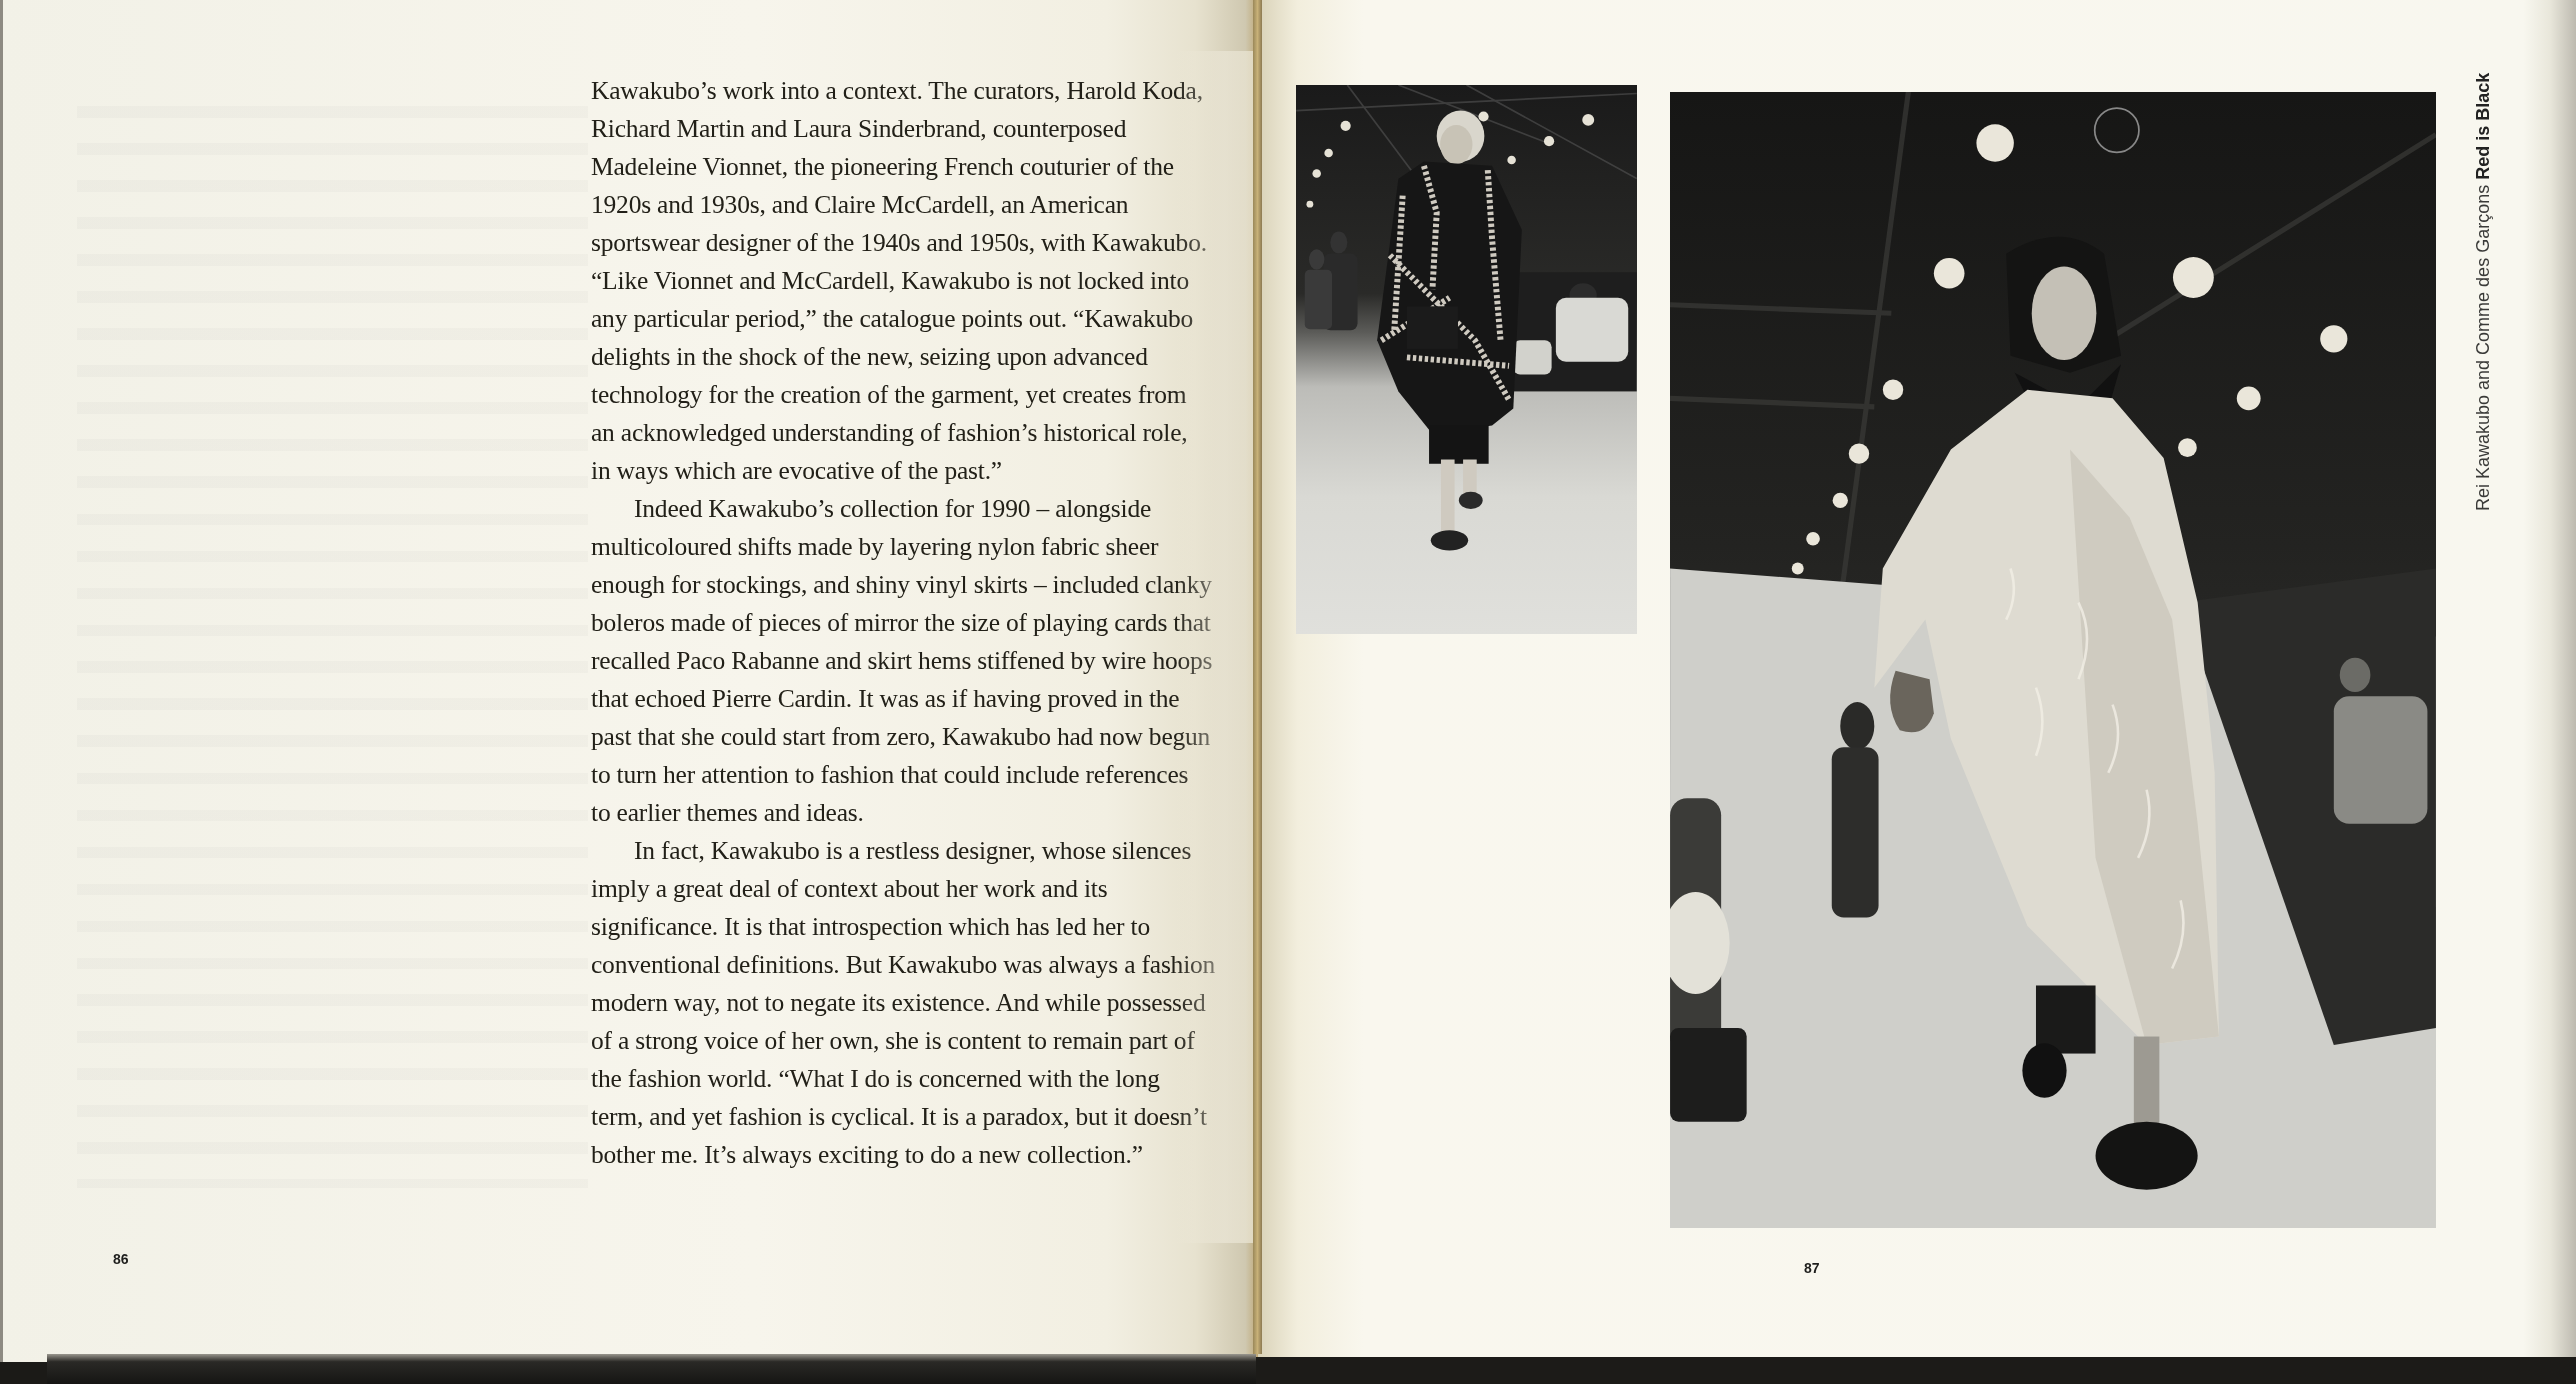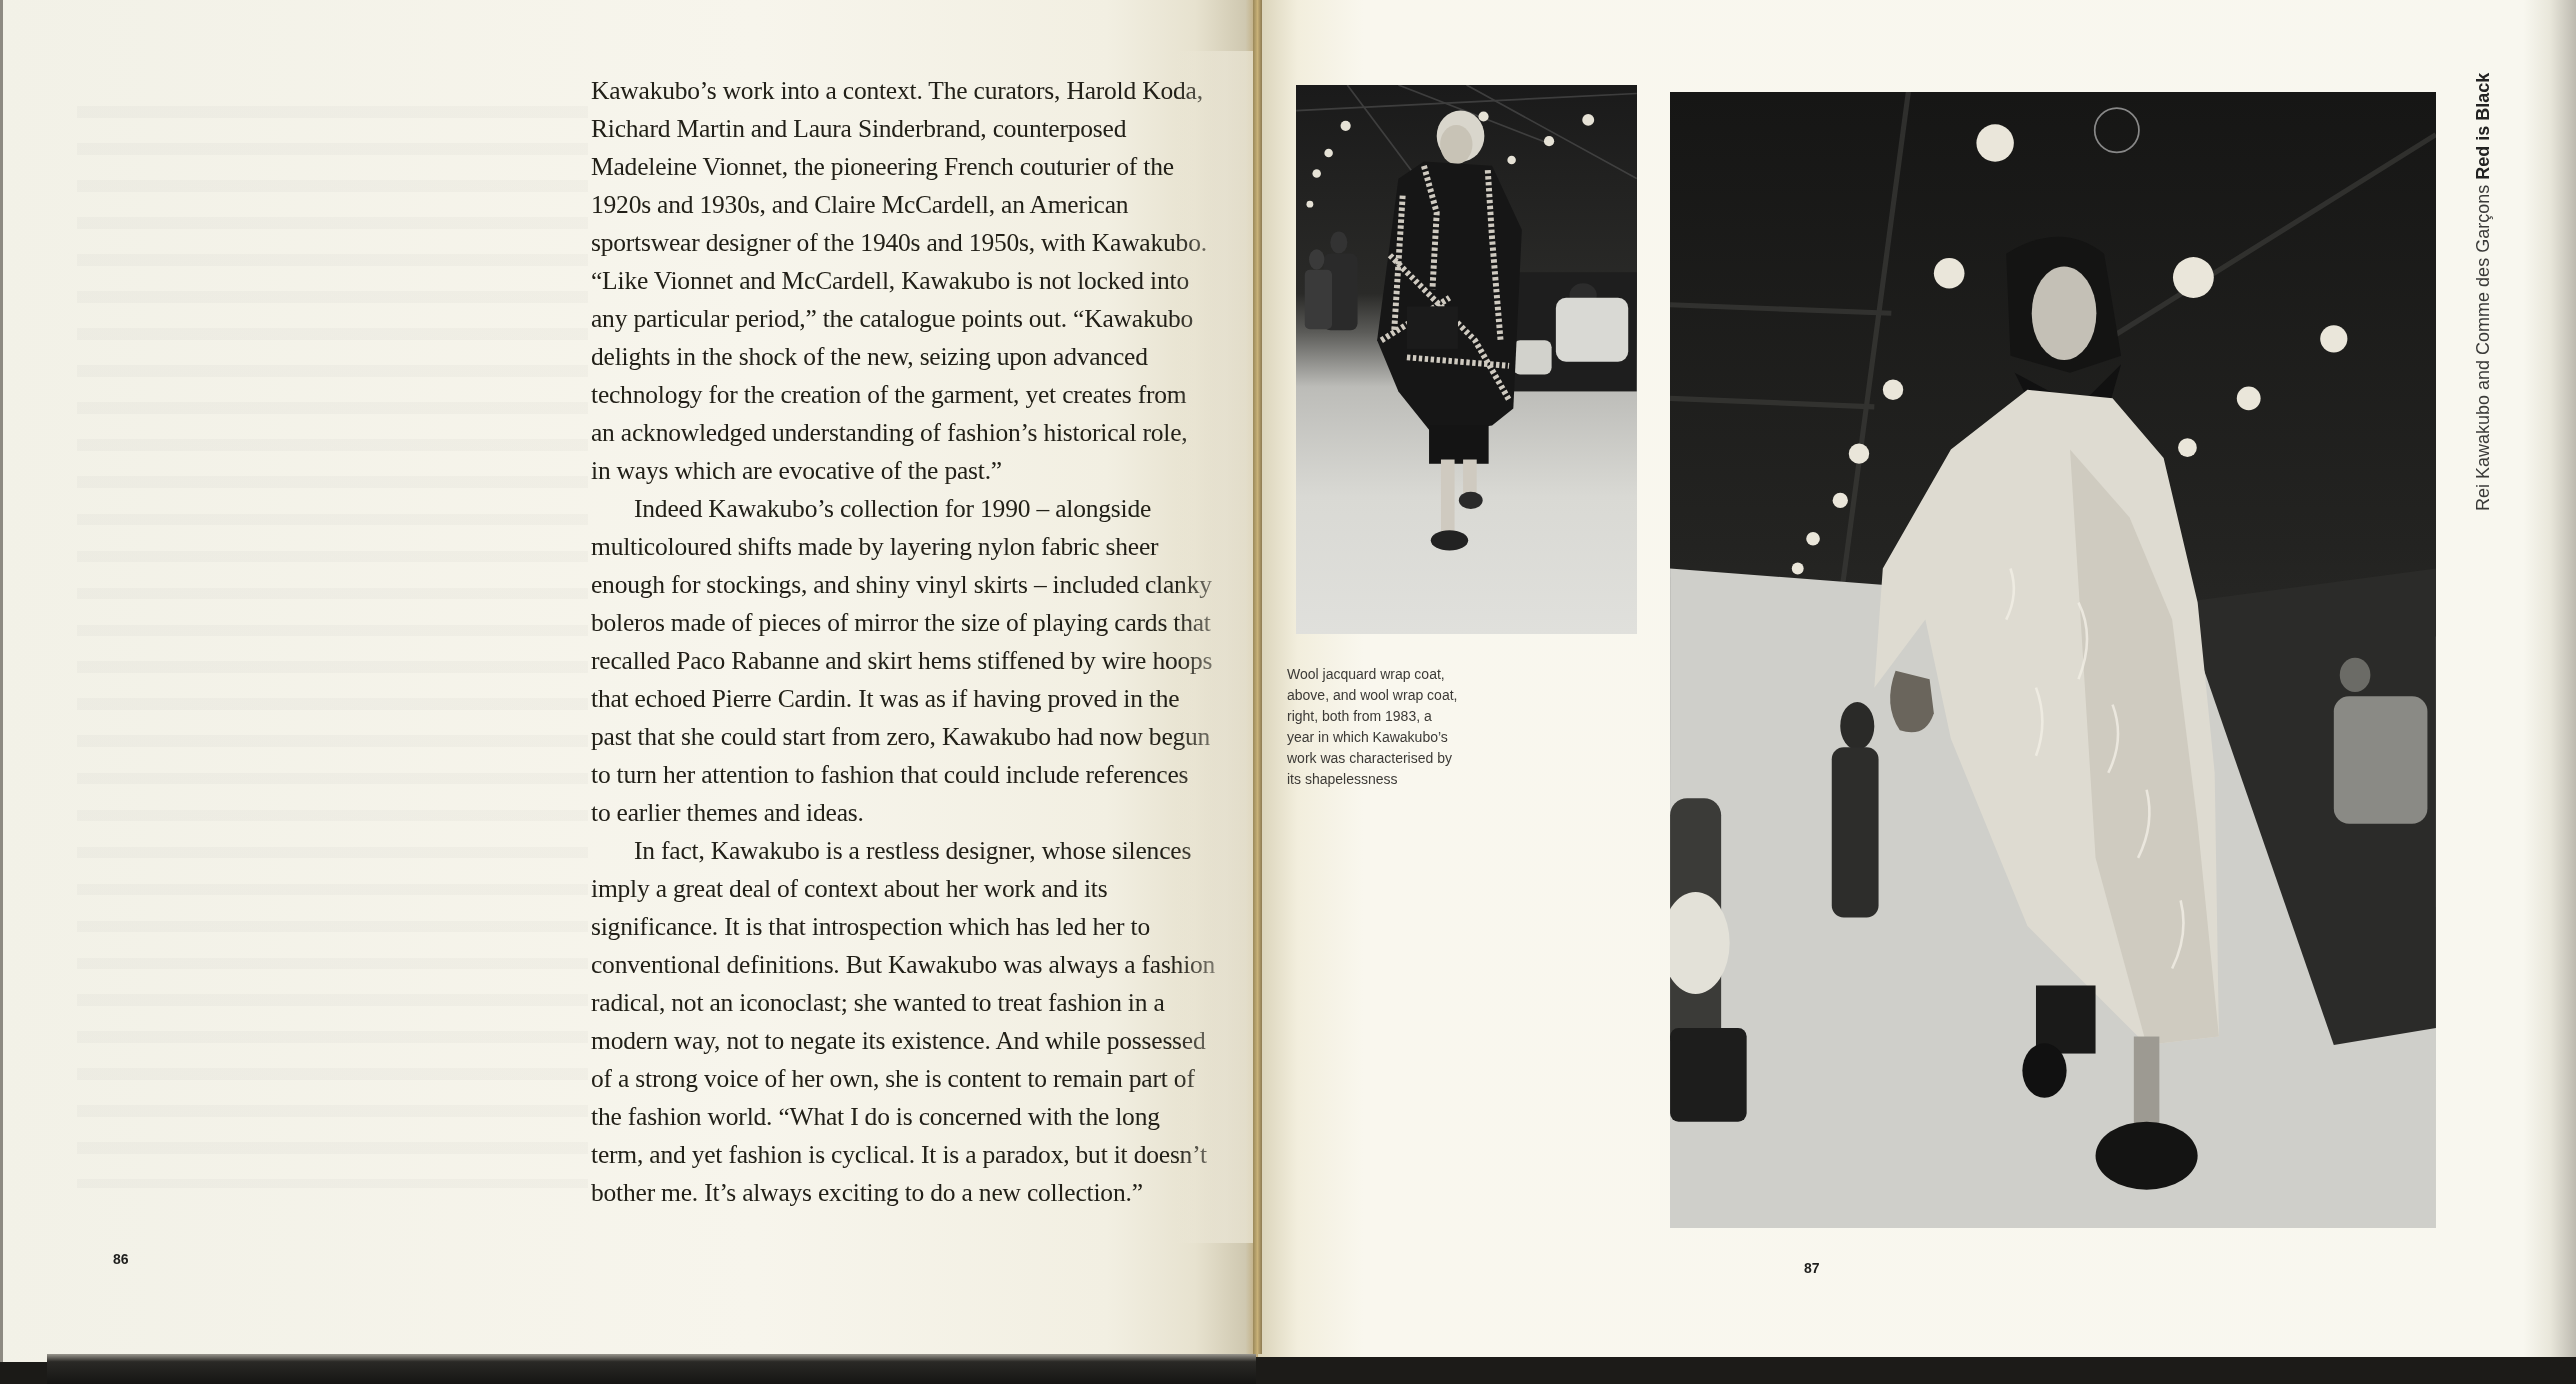--- a/index.html
+++ b/index.html
@@ -105,21 +105,20 @@
         <span class="line">boleros made of pieces of mirror the size of playing cards that</span>
         <span class="line">recalled Paco Rabanne and skirt hems stiffened by wire hoops</span>
         <span class="line">that echoed Pierre Cardin. It was as if having proved in the</span>
         <span class="line">past that she could start from zero, Kawakubo had now begun</span>
         <span class="line">to turn her attention to fashion that could include references</span>
         <span class="line">to earlier themes and ideas.</span>
         <span class="line indent">In fact, Kawakubo is a restless designer, whose silences</span>
         <span class="line">imply a great deal of context about her work and its</span>
         <span class="line">significance. It is that introspection which has led her to</span>
         <span class="line">conventional definitions. But Kawakubo was always a fashion</span>
-        <span class="line">radical, not an iconoclast; she wanted to treat fashion in a</span>
         <span class="line">modern way, not to negate its existence. And while possessed</span>
         <span class="line">of a strong voice of her own, she is content to remain part of</span>
         <span class="line">the fashion world. “What I do is concerned with the long</span>
         <span class="line">term, and yet fashion is cyclical. It is a paradox, but it doesn’t</span>
         <span class="line">bother me. It’s always exciting to do a new collection.”</span>
       </div>
     <div class="page-num pn-left">86</div>
   </div>
 
   <div class="page page-right"></div>
@@ -225,28 +224,20 @@
       </g>
       <path d="M265 680 Q250 720 270 750 Q300 760 310 730 L305 690 Z" fill="#6a655c"></path>
 
       <rect x="430" y="1050" width="70" height="80" fill="#1a1a19"></rect>
       <ellipse cx="440" cy="1150" rx="26" ry="32" fill="#111"></ellipse>
       <rect x="545" y="1110" width="30" height="110" fill="#9d9a92"></rect>
       <ellipse cx="560" cy="1250" rx="60" ry="40" fill="#141413"></ellipse>
     </svg>
   </div>
 
-  <div class="caption" id="caption">
-      <span class="line">Wool jacquard wrap coat,</span>
-      <span class="line">above, and wool wrap coat,</span>
-      <span class="line">right, both from 1983, a</span>
-      <span class="line">year in which Kawakubo’s</span>
-      <span class="line">work was characterised by</span>
-      <span class="line">its shapelessness</span>
-    </div>
 
   <div class="running-head">
     <span>Rei Kawakubo and Comme des Garçons </span><b>Red is Black</b>
   </div>
 
   <div class="page-num pn-right">87</div>
 
   <div class="fade"></div>
   <div class="gutter"></div>
 </div>

